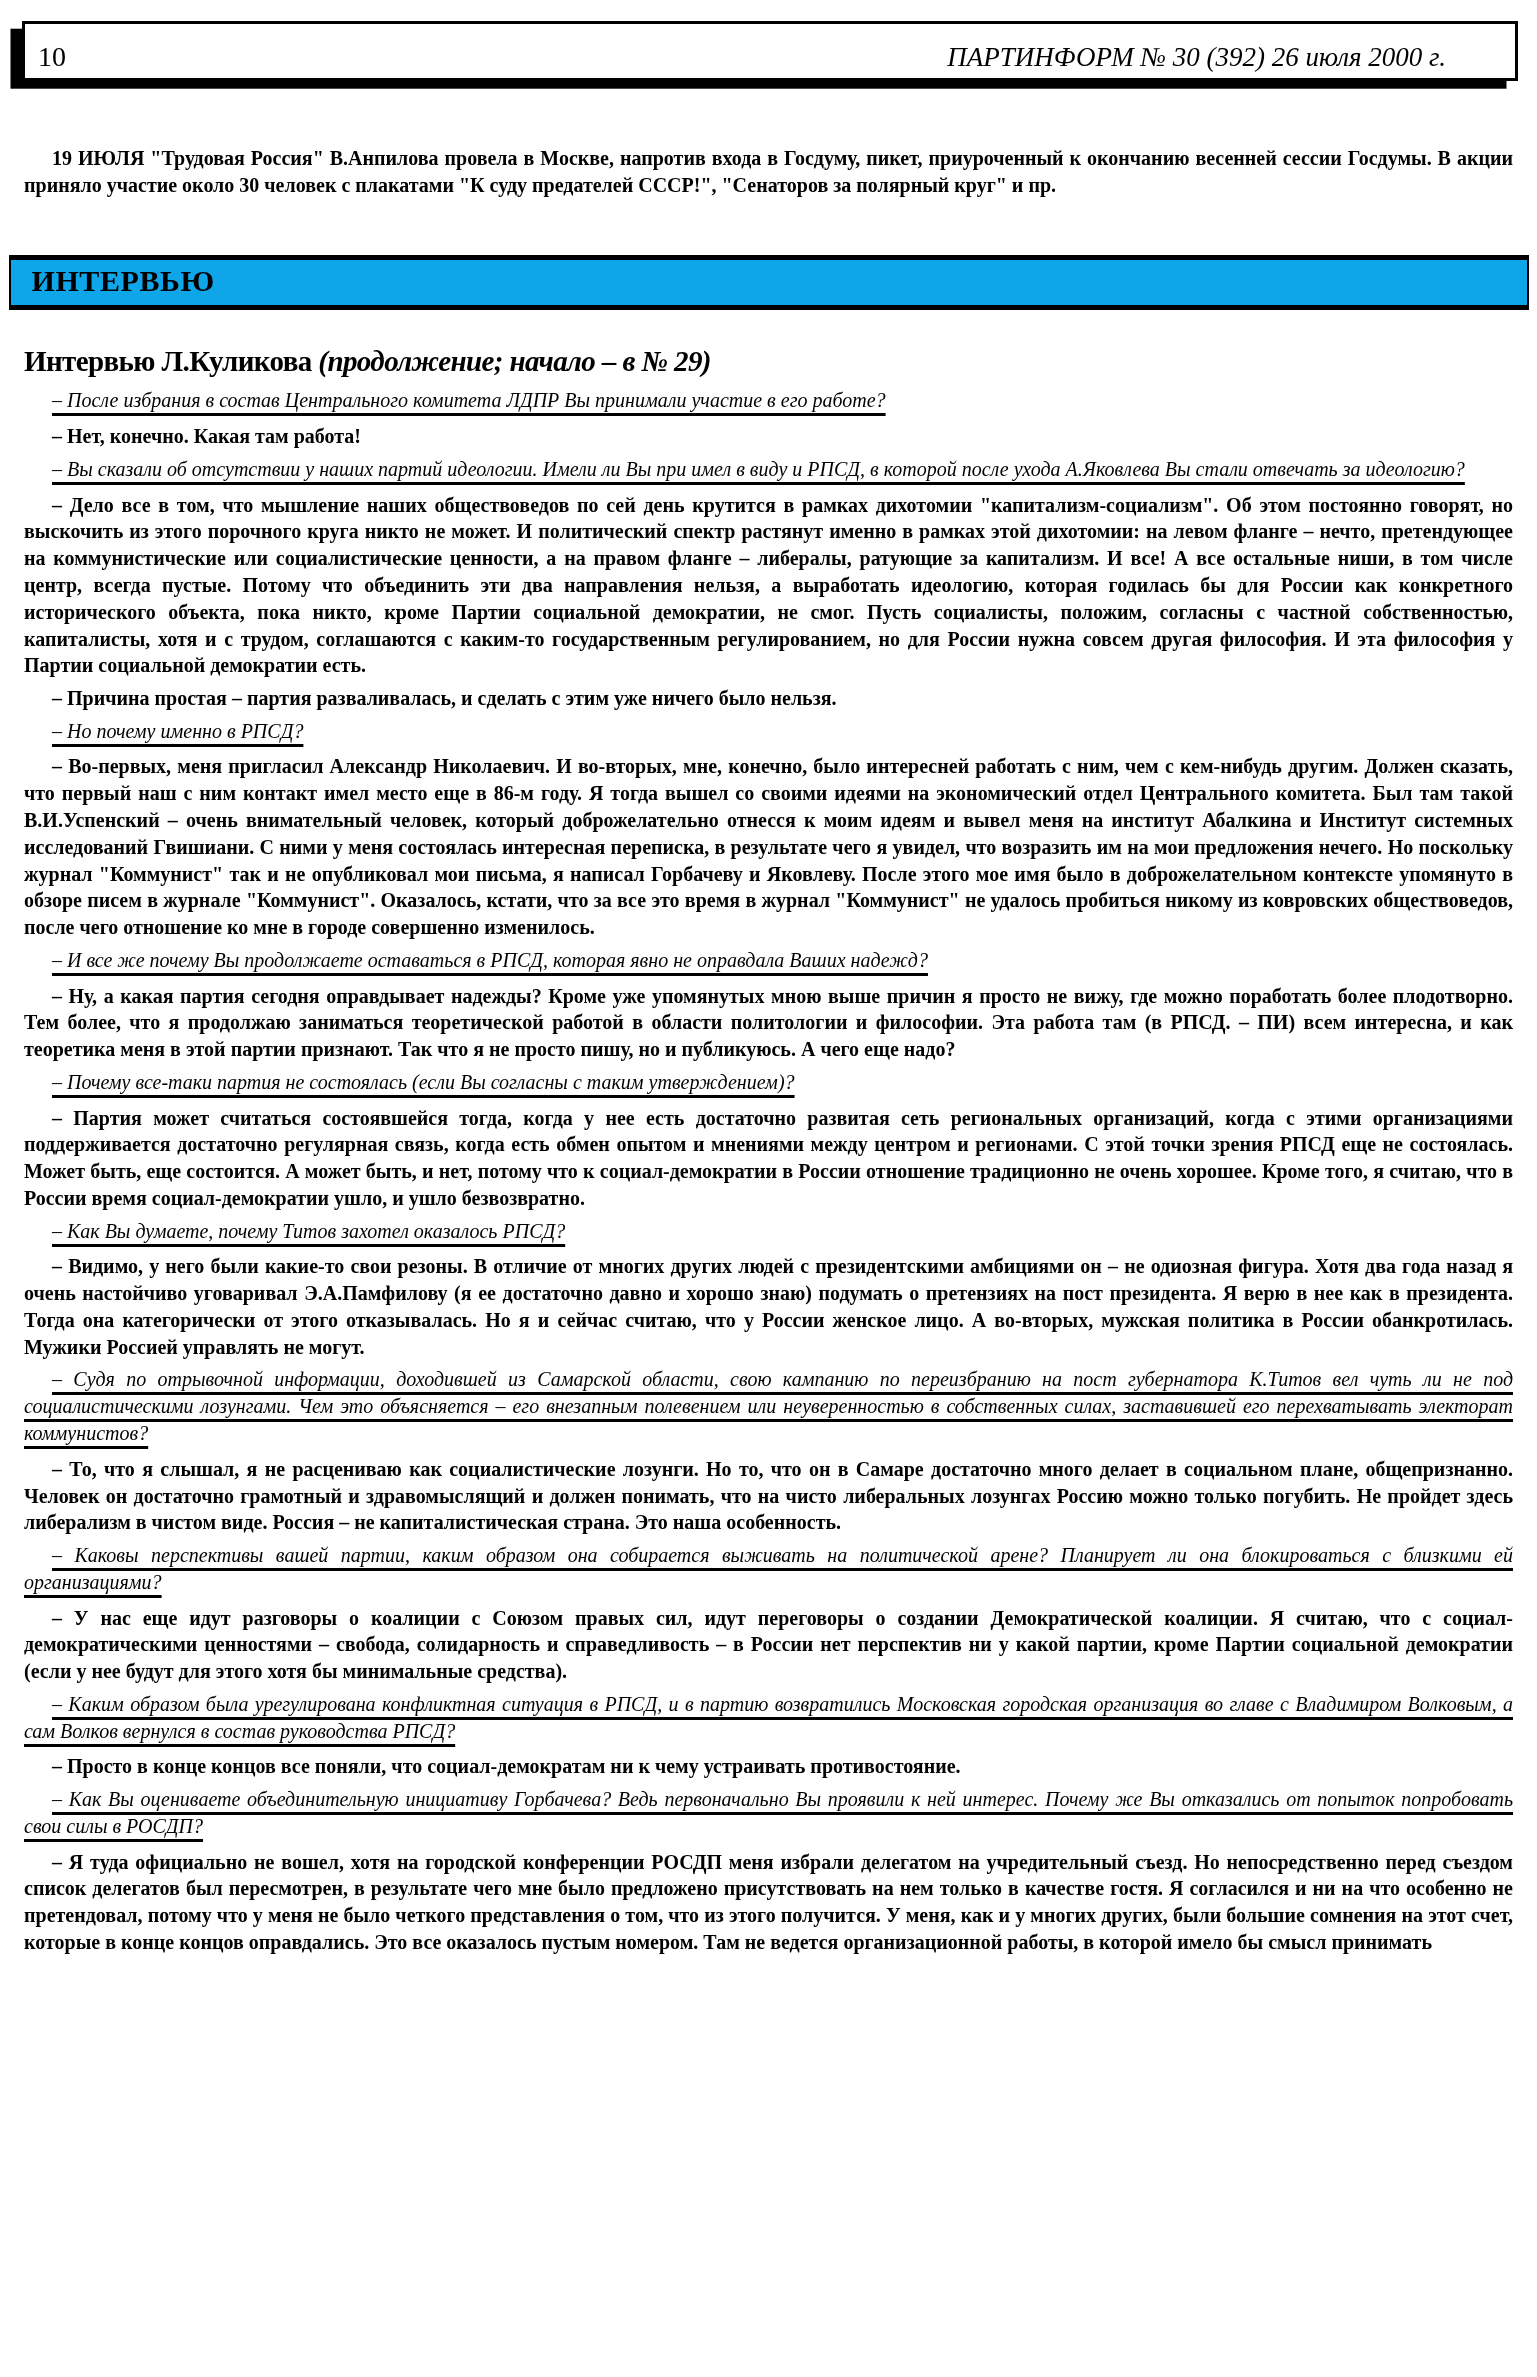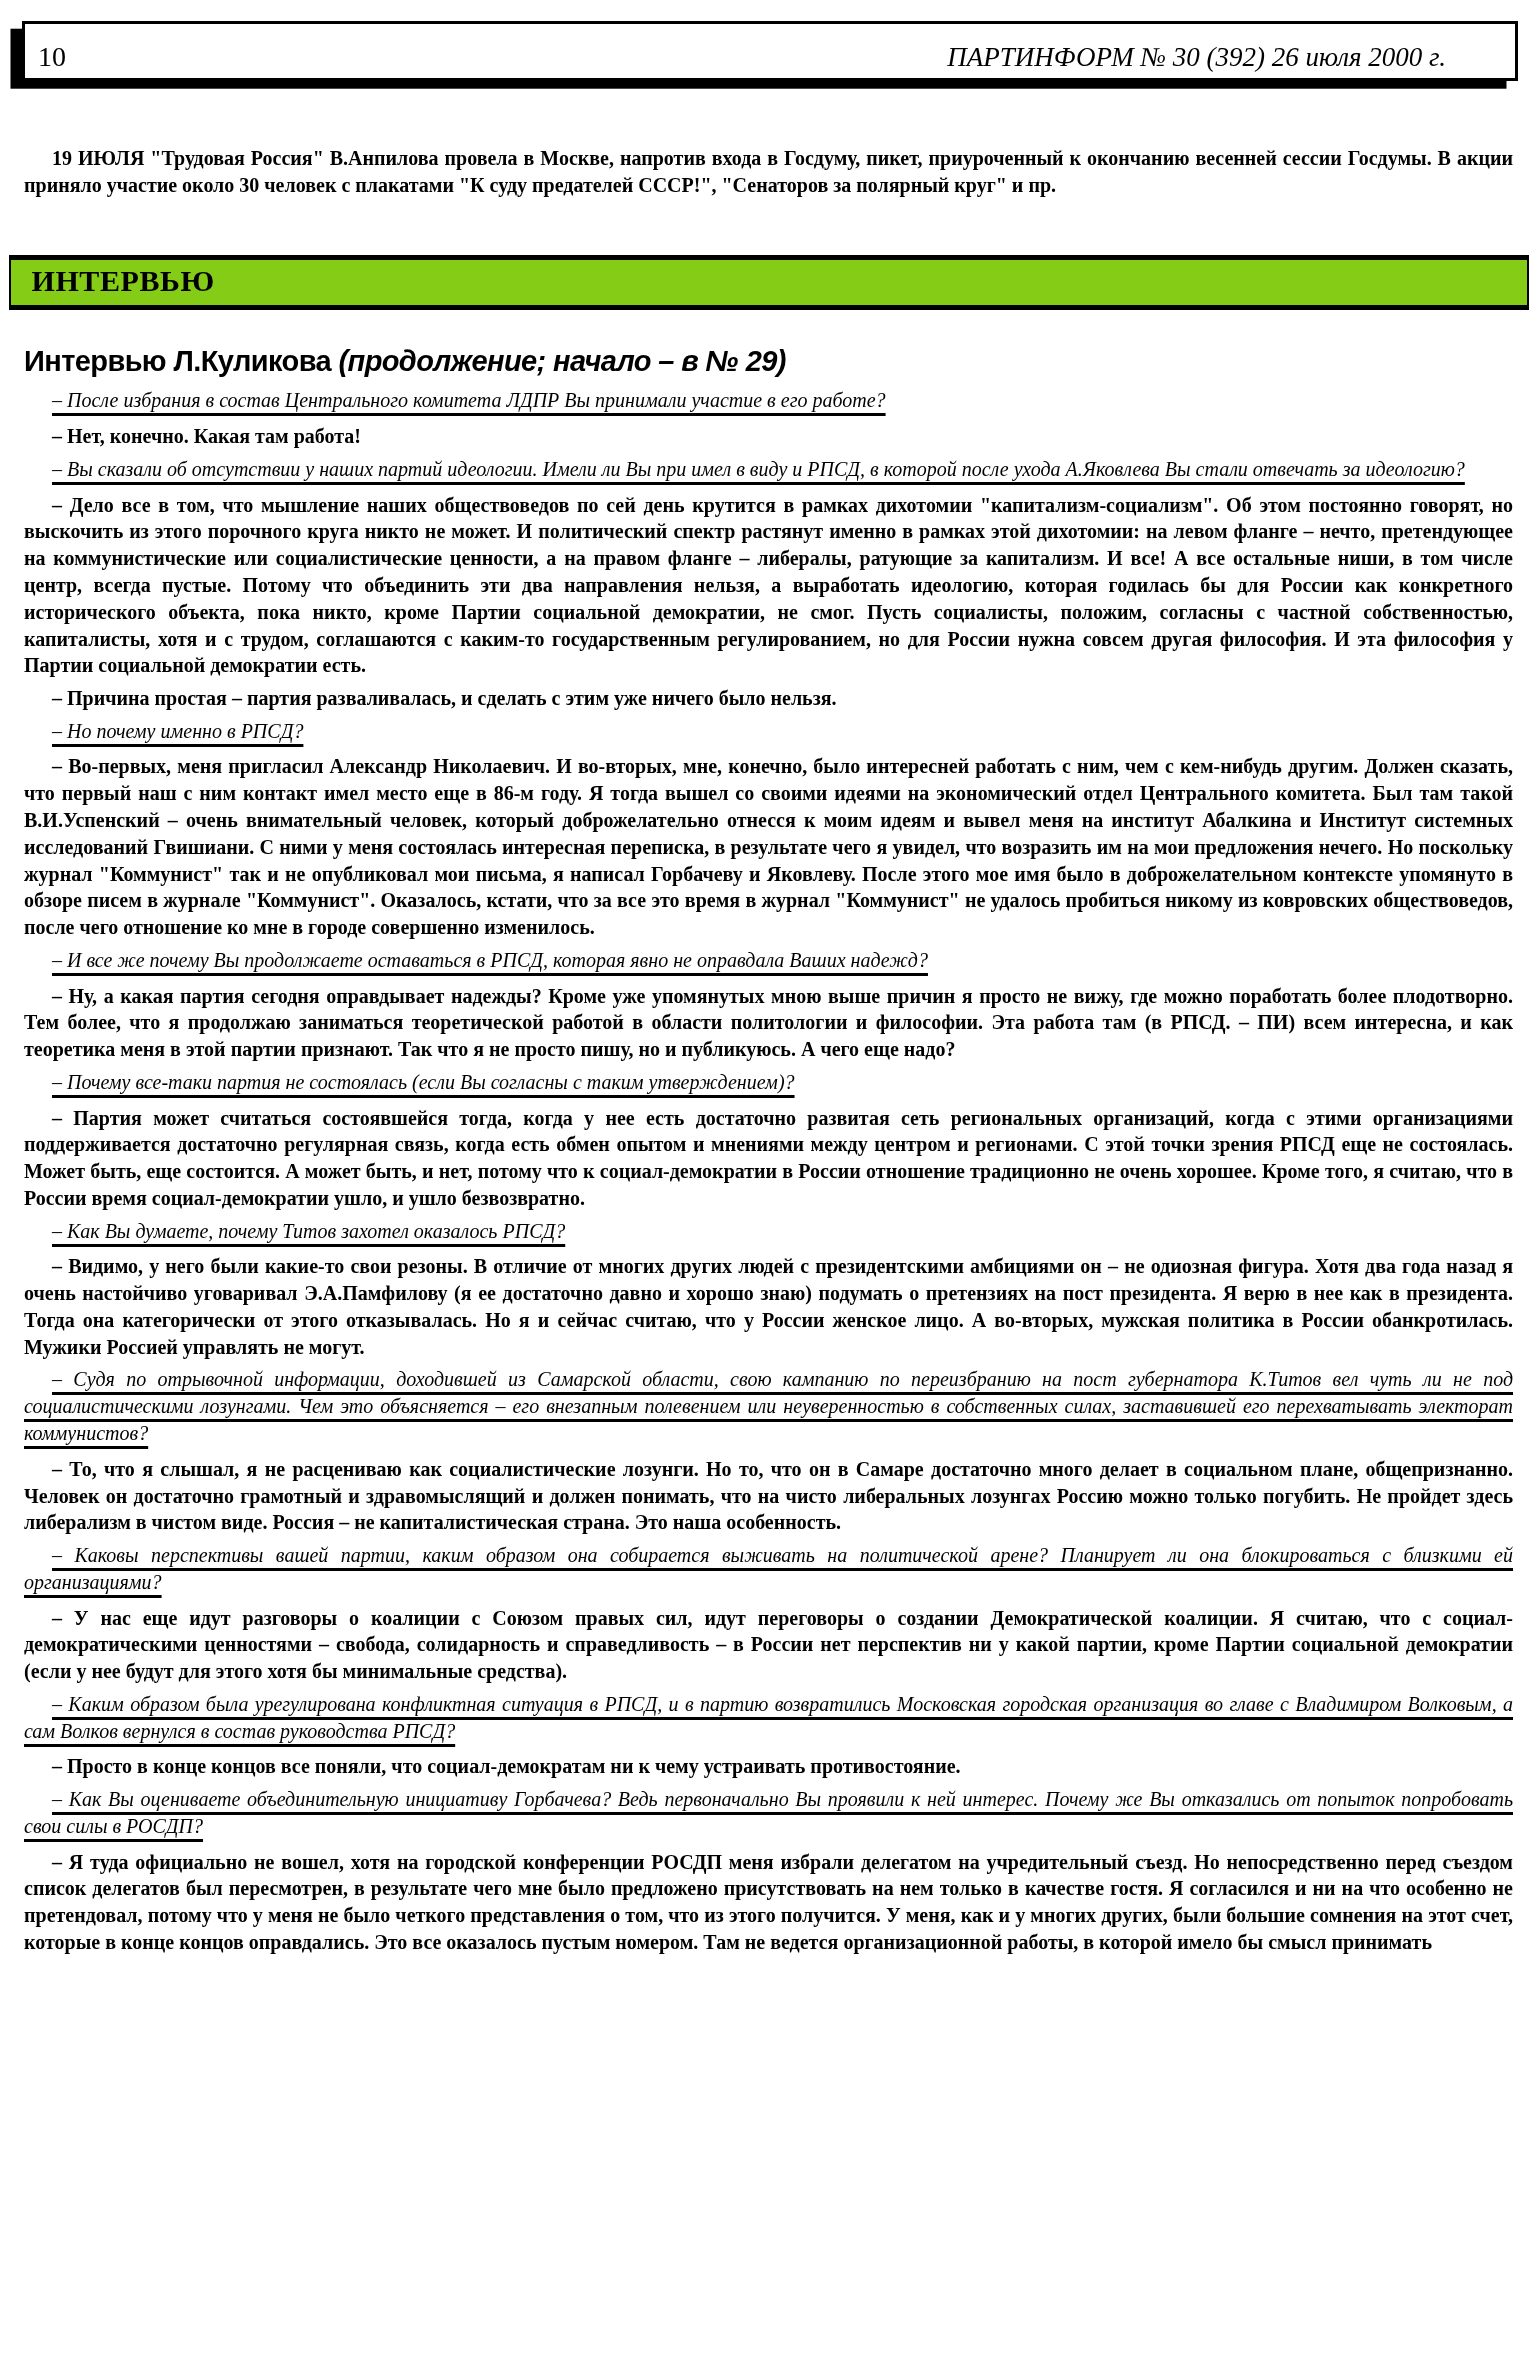--- a/index.html
+++ b/index.html
@@ -32,33 +32,33 @@
     margin: 64px 0 0 0;
     font-weight: bold;
     font-size: 20px;
     line-height: 1.35;
     text-align: justify;
     text-indent: 28px;
   }
 
   .section-bar {
     margin: 56px 7.7px 0 9px;
-    background: #84cc16;
+    background: #0ea5e9;
     border: 2.6px solid #000;
     border-top-width: 5.8px;
     border-bottom-width: 5.1px;
     padding: 3.8px 0 7.7px 20.5px;
     font-weight: bold;
     font-size: 30px;
     letter-spacing: 0.6px;
   }
 
   .interview-title {
     margin: 35px 0 9px 0;
-    font-family: Liberation Sans, sans-serif;
+    font-family: Liberation Serif, serif;
     font-weight: bold;
     font-size: 29px;
     letter-spacing: -0.6px;
   }
   .interview-title .note { font-style: italic; }
 
   .qa p {
     margin: 0 0 5.8px 0;
     font-size: 20px;
     line-height: 1.34;

